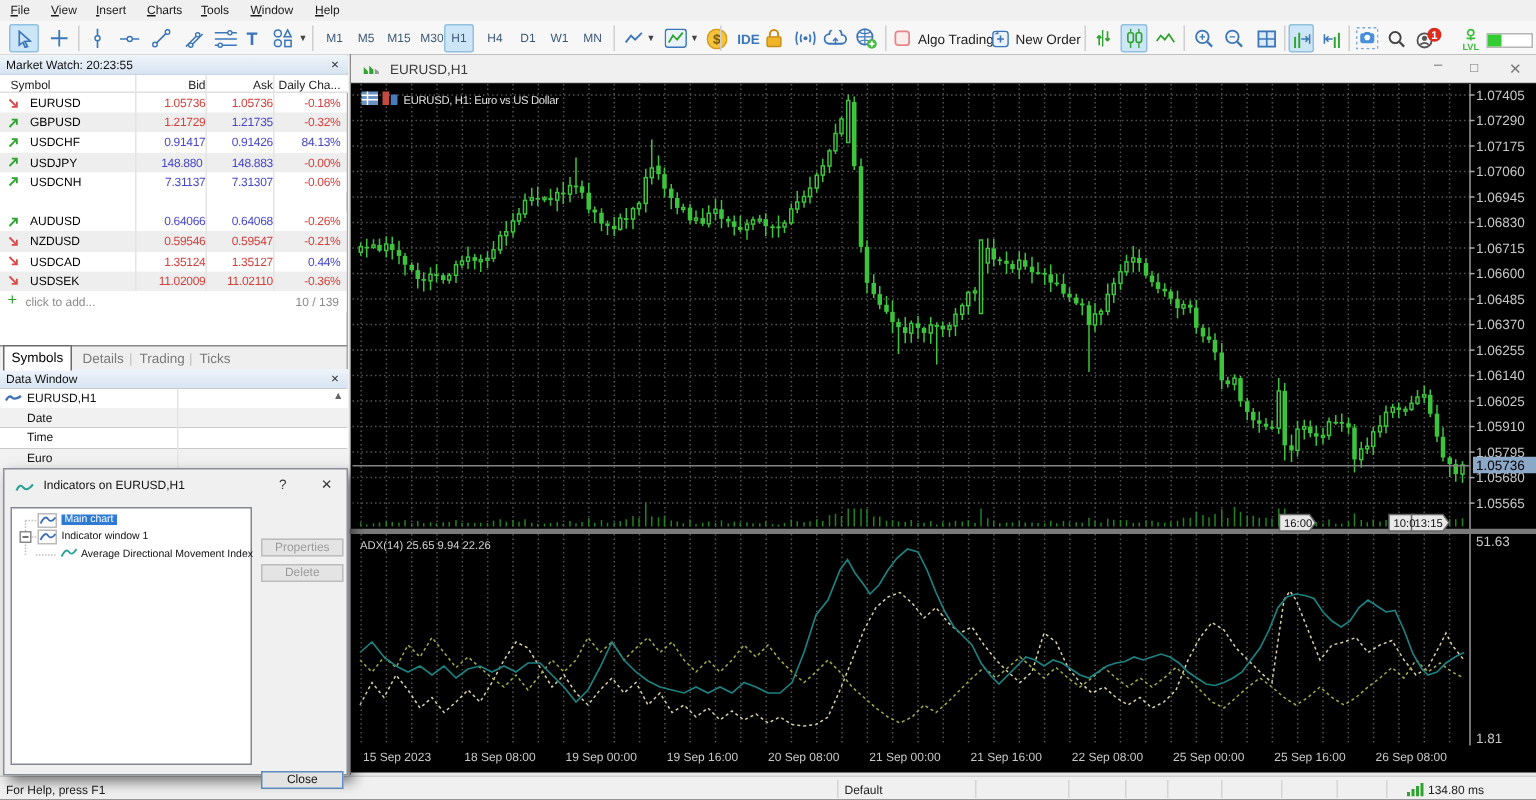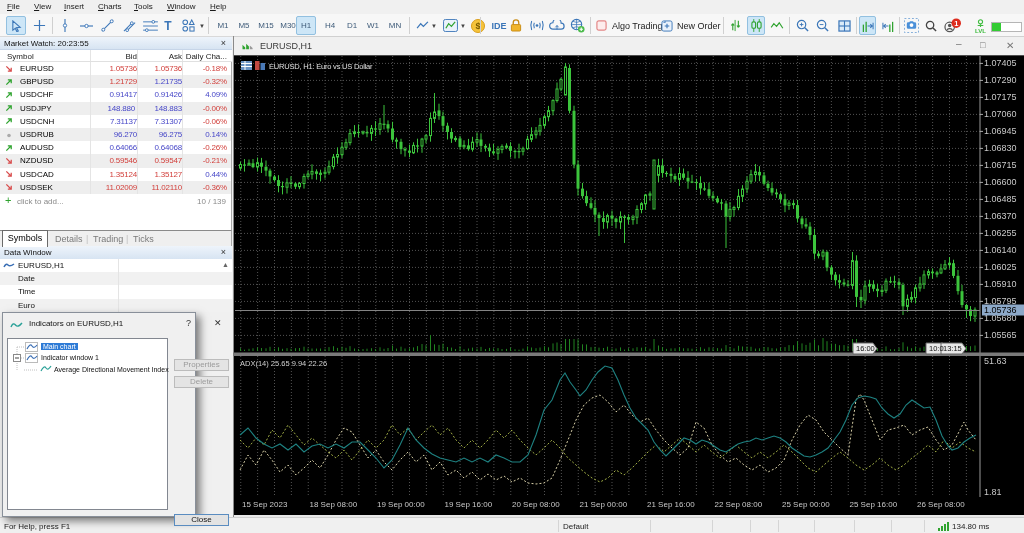--- a/index.html
+++ b/index.html
@@ -21,21 +21,21 @@
 .r { color:#d2403c; }
 .b { color:#4747c8; }
 .colsep { position:absolute; top:0; width:1px; height:100%; background:#e4e4e4; }
 .tabs { position:absolute; left:0; top:230px; width:232px; height:16px; background:#efefef; border-right:1px solid #a8a8a8; border-top:1px solid #8a8a8a; font-size:9px; }
 .tabact { position:absolute; left:2px; top:-1px; width:46px; height:17px; background:#fff; border:1px solid #6a6a6a; border-bottom:none; text-align:center; line-height:15px; color:#000; z-index:2; }
 .tabin { position:absolute; top:3px; color:#7a7a7a; }
 .dw { position:absolute; left:0; top:246px; width:232px; height:66px; background:#404040; border-right:1px solid #a8a8a8; font-size:8px; }
 .dwhead { position:absolute; left:0; top:0; width:232px; height:13px; background:linear-gradient(#eef4fb,#d7e4f2); color:#111; padding:2px 0 0 4px; }
 .dwrow { position:absolute; left:0; width:232px; height:13.2px; color:#111; }
 .dwrow span.lbl { position:absolute; left:18px; top:2px; }
-.dlg { position:absolute; left:2px; top:312px; width:194px; height:205px; background:#f0f0f0; border:1px solid #888f99; box-shadow:4px 4px 8px rgba(0,0,0,0.5); z-index:5; }
+.dlg { position:absolute; left:2px; top:312px; width:230px; height:205px; background:#f0f0f0; border:1px solid #888f99; box-shadow:4px 4px 8px rgba(0,0,0,0.5); z-index:5; }
 .dlgtitle { position:absolute; left:0; top:0; width:100%; height:24px; font-size:8px; color:#111; }
 .dlglist { position:absolute; left:4px; top:25px; width:161px; height:172px; background:#fff; border:1px solid #828790; font-size:7px; }
 .dbtn { position:absolute; left:171px; width:55px; height:12px; background:#e4e4e4; border:1px solid #bcbcbc; color:#9b9b9b; text-align:center; line-height:10px; font-size:8px;margin-top:17px; }
 .statusbar { position:absolute; left:0; top:517px; width:1024px; height:16px; background:#f0f0f0; border-top:1px solid #cfcfcf; color:#222; font-size:8px; }
 .ssep { position:absolute; top:2px; width:1px; height:12px; background:#d5d5d5; }
 svg.ic { display:block; }
 .gv { stroke:#525252; stroke-width:1; stroke-dasharray:1,2; }
 .gh { stroke:#525252; stroke-width:1; stroke-dasharray:1,2; }
 </style></head>
 <body>
@@ -1038,48 +1038,39 @@
 <span class="mwv b" style="left:139px">1.21735</span>
 <span class="mwv r" style="left:184px">-0.32%</span>
     </div>
     <div class="mwrow" style="top:51.4px;background:#ffffff">
 <span class="mwar"><svg width="8" height="8" viewBox="0 0 9 9">
           <path d="M1.5 7.5 L7 2 M3.2 2 L7 2 L7 5.8" stroke="#2fa32f" stroke-width="1.4" fill="none"></path>
         </svg></span>
       <span style="position:absolute;left:20px;top:2px">USDCHF</span>
 <span class="mwv b" style="left:94px">0.91417</span>
 <span class="mwv b" style="left:139px">0.91426</span>
-<span class="mwv b" style="left:184px">4.09%</span>
+<span class="mwv b" style="left:184px">84.13%</span>
     </div>
     <div class="mwrow" style="top:64.6px;background:#eeeeee">
 <span class="mwar"><svg width="8" height="8" viewBox="0 0 9 9">
           <path d="M1.5 7.5 L7 2 M3.2 2 L7 2 L7 5.8" stroke="#2fa32f" stroke-width="1.4" fill="none"></path>
         </svg></span>
       <span style="position:absolute;left:20px;top:2px">USDJPY</span>
 <span class="mwv b" style="left:92px">148.880</span>
 <span class="mwv b" style="left:139px">148.883</span>
 <span class="mwv r" style="left:184px">-0.00%</span>
     </div>
     <div class="mwrow" style="top:77.8px;background:#ffffff">
 <span class="mwar"><svg width="8" height="8" viewBox="0 0 9 9">
           <path d="M1.5 7.5 L7 2 M3.2 2 L7 2 L7 5.8" stroke="#2fa32f" stroke-width="1.4" fill="none"></path>
         </svg></span>
       <span style="position:absolute;left:20px;top:2px">USDCNH</span>
 <span class="mwv b" style="left:94px">7.31137</span>
 <span class="mwv b" style="left:139px">7.31307</span>
 <span class="mwv r" style="left:184px">-0.06%</span>
-    </div>
-    <div class="mwrow" style="top:91.0px;background:#eeeeee">
-<span class="mwar"><svg width="8" height="8" viewBox="0 0 9 9">
-          <circle cx="4.5" cy="5" r="2" fill="#aaa"></circle>
-        </svg></span>
-      <span style="position:absolute;left:20px;top:2px">USDRUB</span>
-<span class="mwv b" style="left:94px">96.270</span>
-<span class="mwv b" style="left:139px">96.275</span>
-<span class="mwv b" style="left:184px">0.14%</span>
     </div>
     <div class="mwrow" style="top:104.2px;background:#ffffff">
 <span class="mwar"><svg width="8" height="8" viewBox="0 0 9 9">
           <path d="M1.5 7.5 L7 2 M3.2 2 L7 2 L7 5.8" stroke="#2fa32f" stroke-width="1.4" fill="none"></path>
         </svg></span>
       <span style="position:absolute;left:20px;top:2px">AUDUSD</span>
 <span class="mwv b" style="left:94px">0.64066</span>
 <span class="mwv b" style="left:139px">0.64068</span>
 <span class="mwv r" style="left:184px">-0.26%</span>
     </div>

